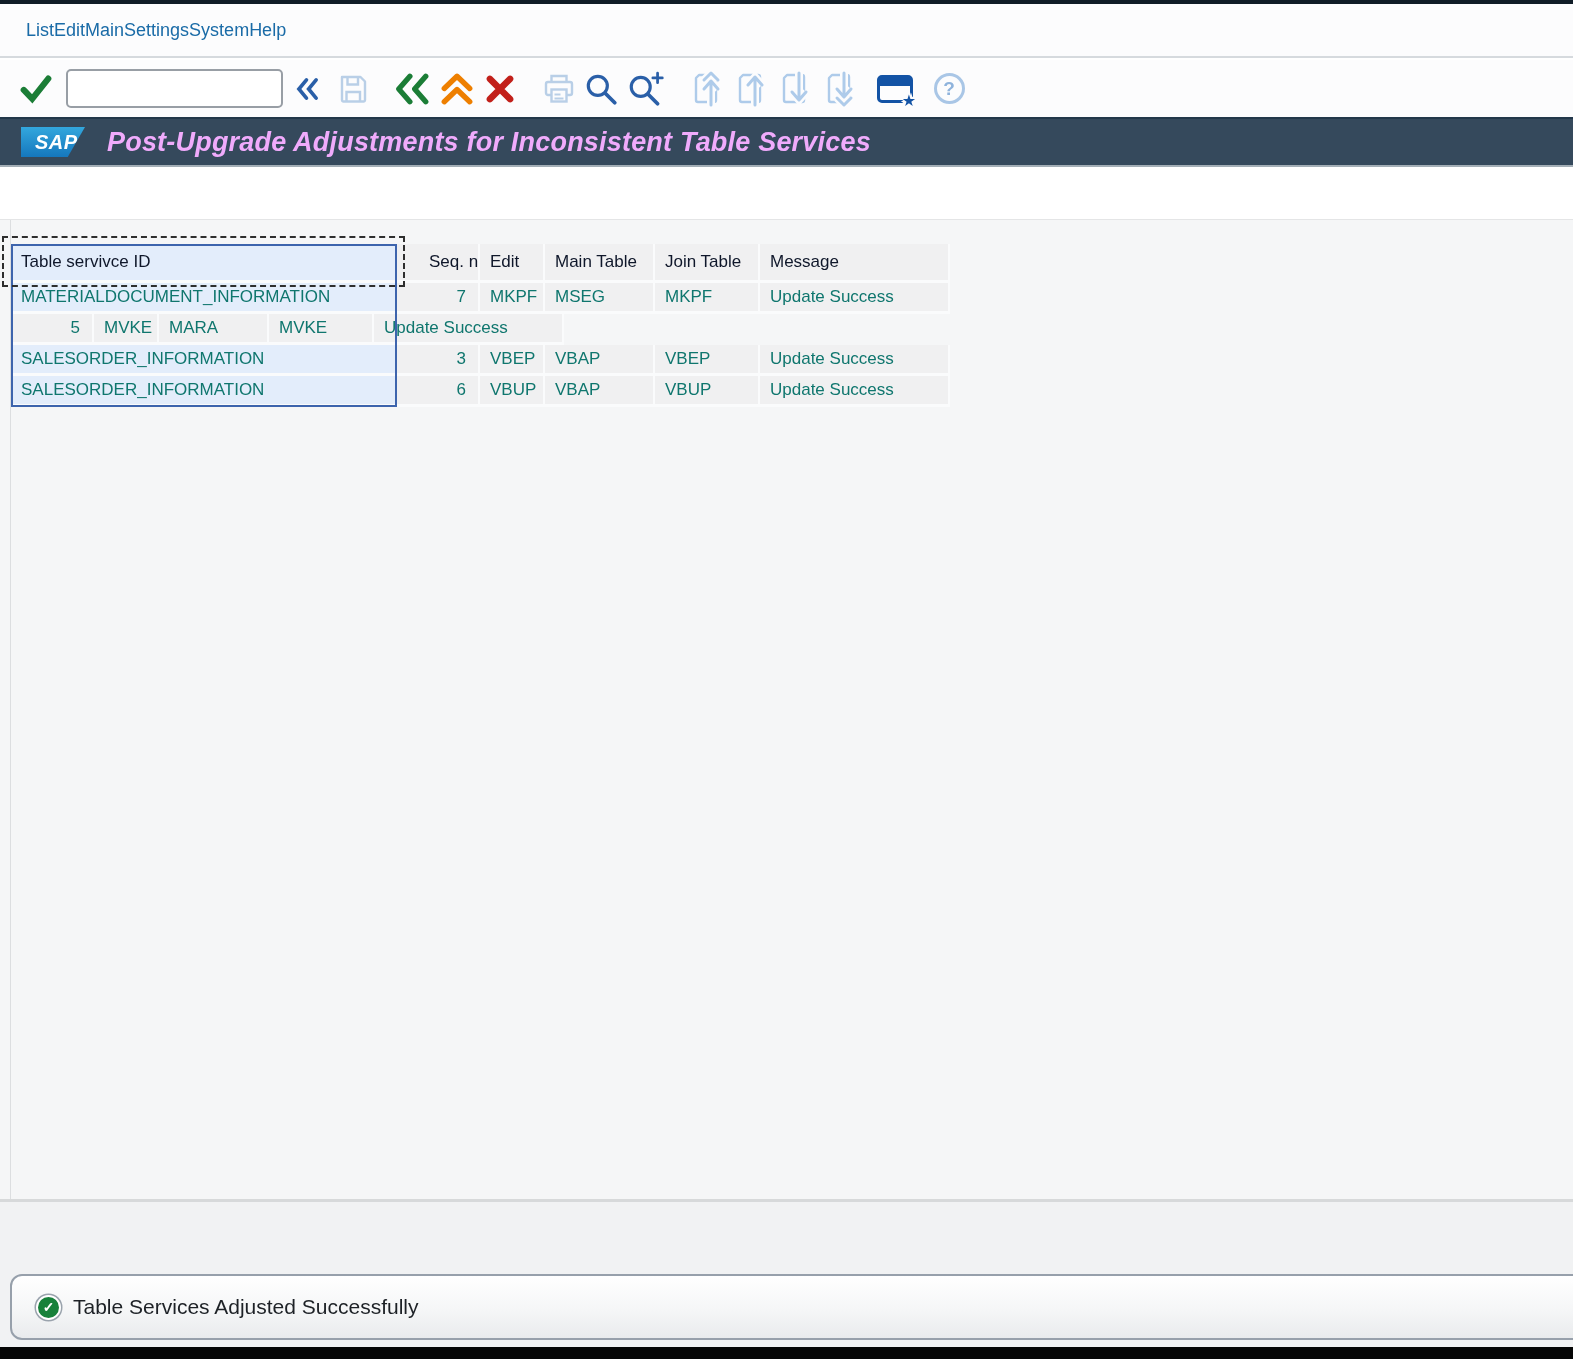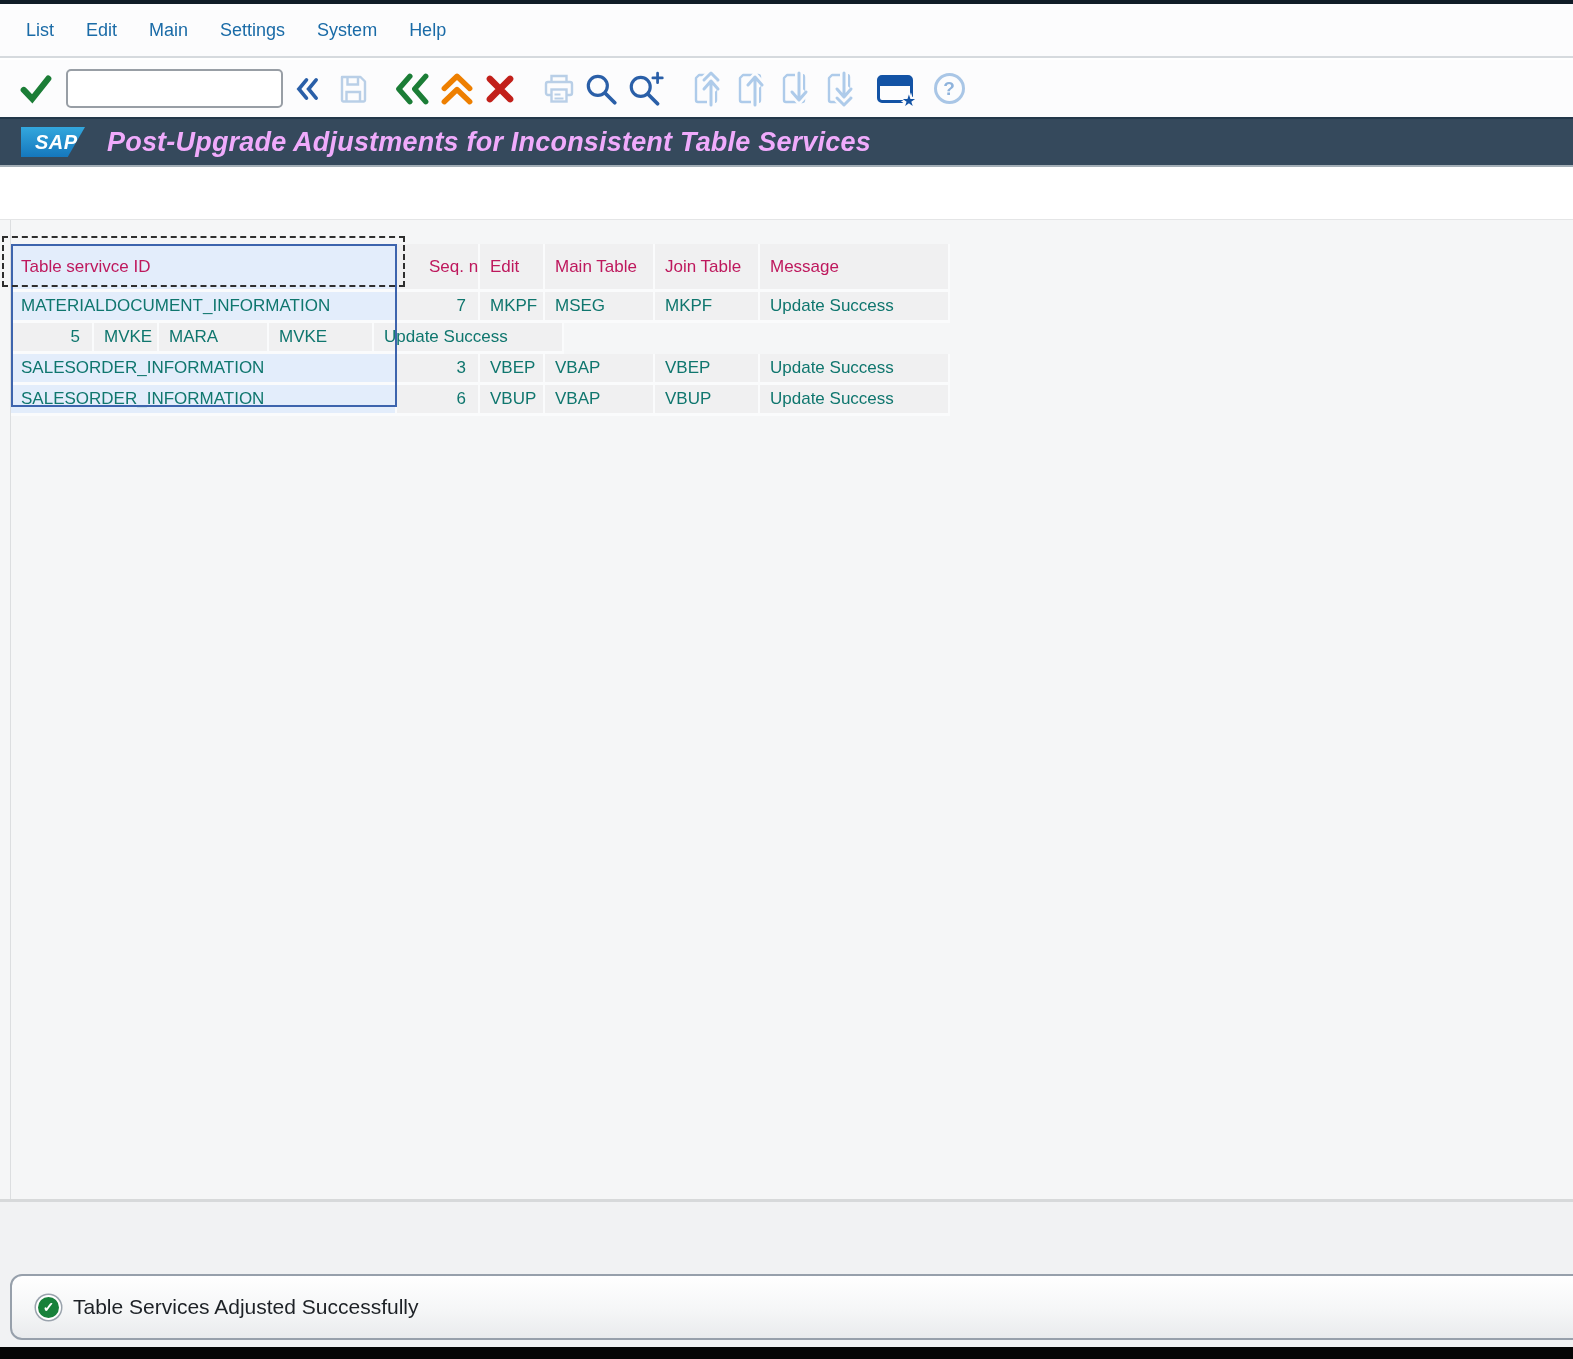--- a/index.html
+++ b/index.html
@@ -9,21 +9,21 @@
     background:#ffffff; font-family:"Liberation Sans", sans-serif;
     -webkit-font-smoothing: antialiased;
   }
   
   .top-strip { position:absolute; top:0; left:0; right:0; height:4px; background:#101c27; }
 
   
   .menubar {
     position:absolute; top:4px; left:0; right:0; height:54px;
     background:#fcfcfd; display:flex; align-items:center;
-    padding-left:26px; gap:32px; border-bottom:2px solid #d6dade;
+    padding-left:26px; border-bottom:2px solid #d6dade;
   }
   .menubar .menu-item { color:#1a6ba7; font-size:18px; cursor:default; }
 
   
   .toolbar { position:absolute; top:60px; left:0; right:0; height:57px; background:#fcfcfd; }
   .tb { position:absolute; top:0; height:57px; display:flex; align-items:center; justify-content:center; background:none; border:none; padding:0; cursor:default; }
   .cmd-field {
     position:absolute; left:66px; top:9px; width:217px; height:39px;
     border:2px solid #989ea5; border-radius:5px; background:#fff;
     font-size:16px; padding:0 8px; font-family:"Liberation Sans", sans-serif;
@@ -62,21 +62,21 @@
   .bottom-strip { position:absolute; bottom:0; left:0; right:0; height:12px; background:#050505; }
 
   
   .svc-table { position:absolute; left:11px; top:244px; }
   .t-row { display:flex; }
   .t-cell {
     background:#f0f0f1; border-right:2px solid #fafbfc; border-bottom:3px solid #fafbfc;
     display:flex; align-items:center; padding:0 10px;
     font-size:17px; color:#0f766e; height:31px; white-space:nowrap; overflow:hidden;
   }
-  .t-head .t-cell { height:48px; color:#be185d; }
+  .t-head .t-cell { height:39px; color:#0f172a; }
   .c0 { width:386px; }
   .c1 { width:83px;padding-left:32px; }
   .c2 { width:65px; }
   .c3 { width:110px; }
   .c4 { width:105px; }
   .c5 { width:190px; }
   .num { justify-content:flex-end; padding-right:12px; }
   .sel { background:#e3edfb; }
   .col1-outline {
     position:absolute; left:0; top:0; width:386px; height:163px;

